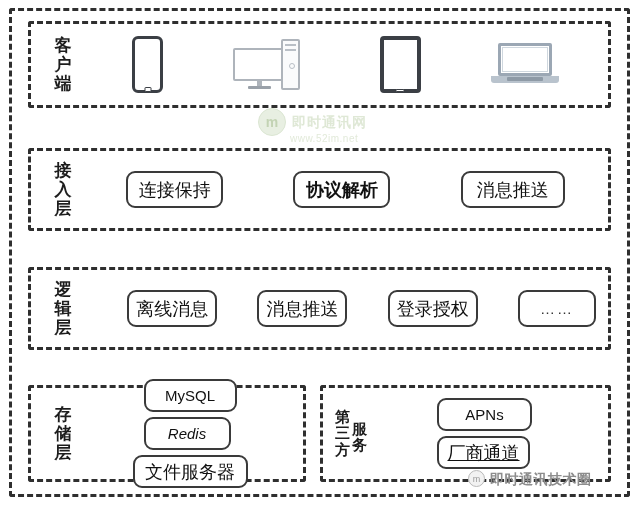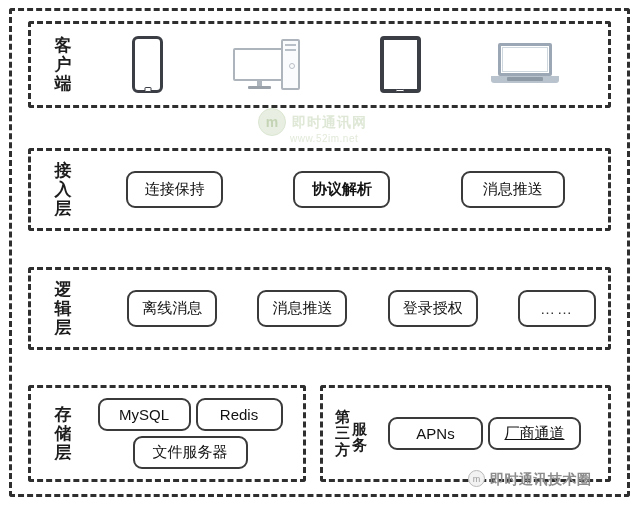--- a/index.html
+++ b/index.html
@@ -136,21 +136,21 @@
     padding: 0 8px;
     box-sizing: border-box;
   }
 
   
   .node {
     border: 2px solid #3a3a3a;
     border-radius: 9px;
     background: #ffffff;
     color: #111111;
-    font-size: 15px;
+    font-size: 18px;
     display: flex;
     align-items: center;
     justify-content: center;
     box-sizing: border-box;
     height: 36px;
     padding: 0 10px;
     white-space: nowrap;
   }
   .node.latin { font-size: 15px; }
   .node.dots {
@@ -345,25 +345,26 @@
     flex-direction: column;
     align-items: center;
     justify-content: center;
     gap: 5px;
     padding-right: 6px;
   }
   .stack-row {
     display: flex;
     gap: 5px;
     justify-content: center;
+    flex-direction: column;
   }
   .stack-body .node { height: 33px; }
 
   #layer-storage .node.s0 { width: 93px; }
-  #layer-storage .node.s1 { width: 87px; }
+  #layer-storage .node.s1 { width: 87px; font-style: italic; }
   #layer-storage .node.s2 { width: 115px; }
 
   #layer-thirdparty .node.t0 { width: 95px; }
   #layer-thirdparty .node.t1 { width: 93px; text-decoration: underline; }
   #layer-thirdparty .node.t2 { width: 120px; }
 
   
   .tp-label {
     flex: 0 0 auto;
     margin-left: 12px;

